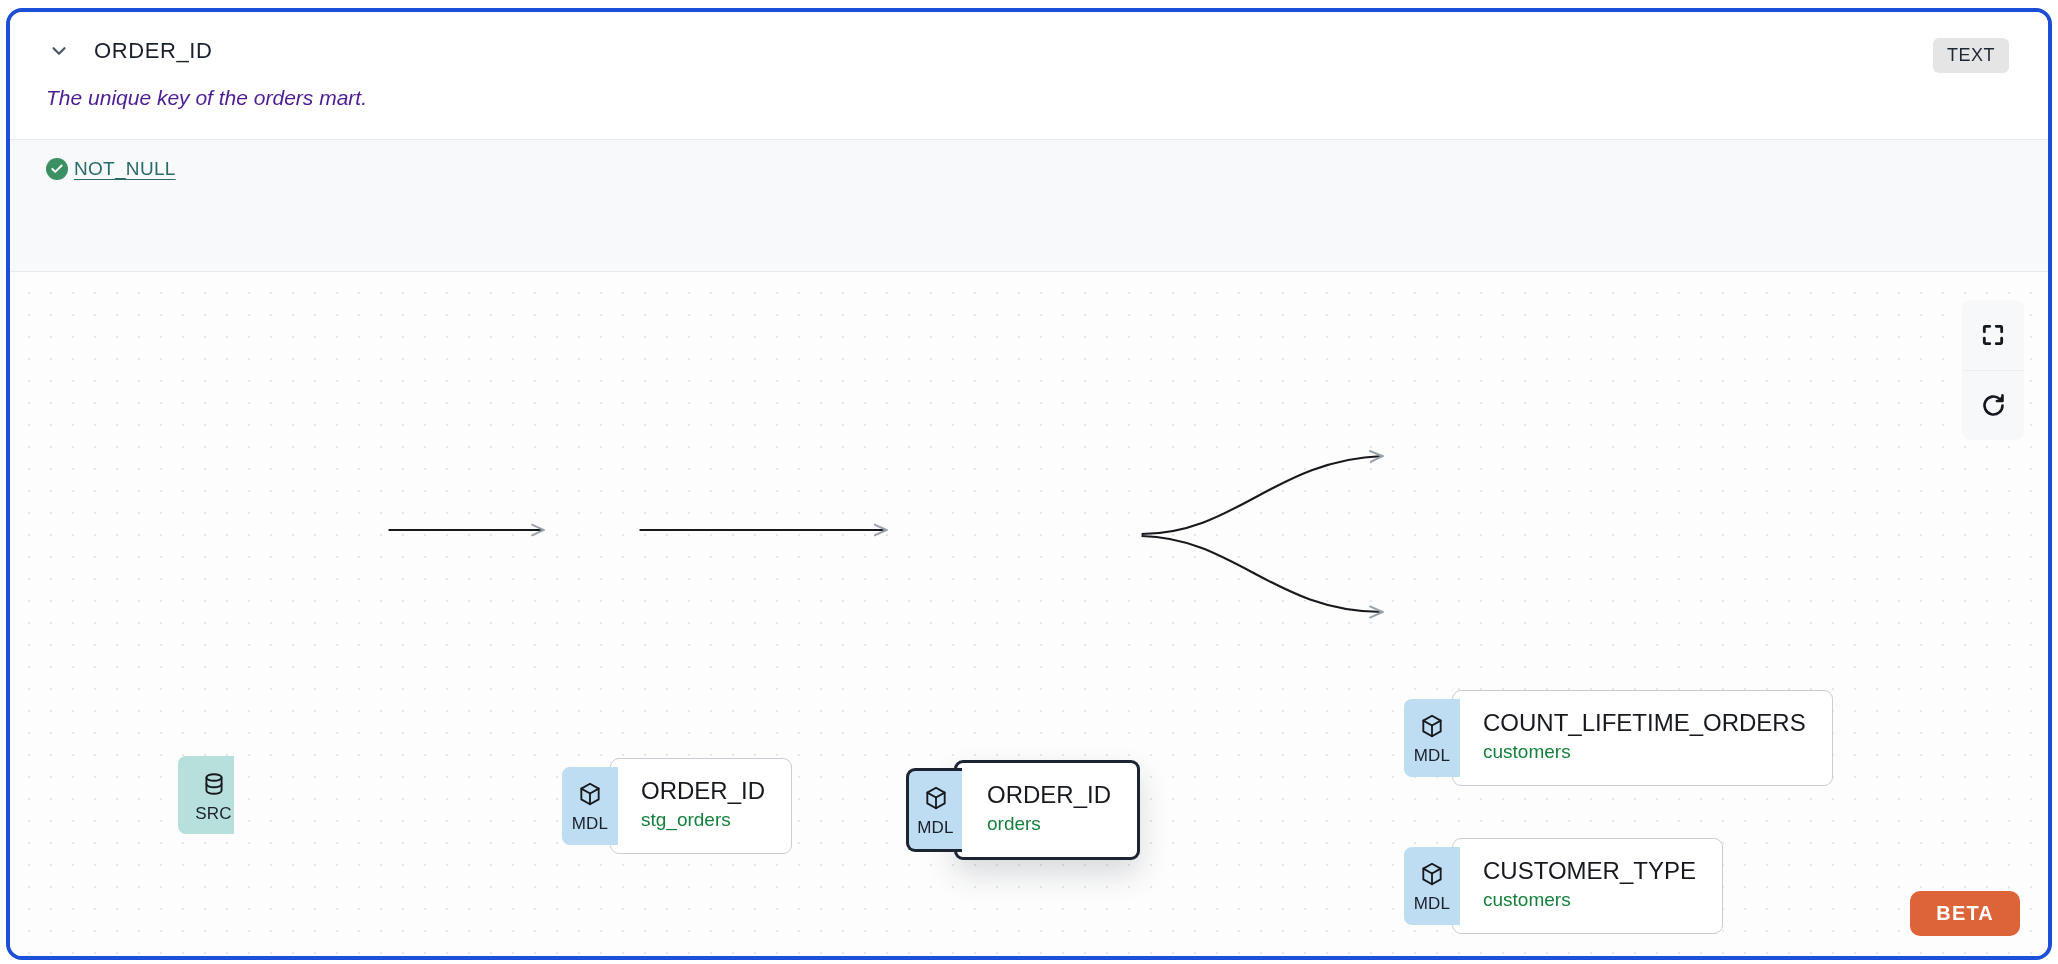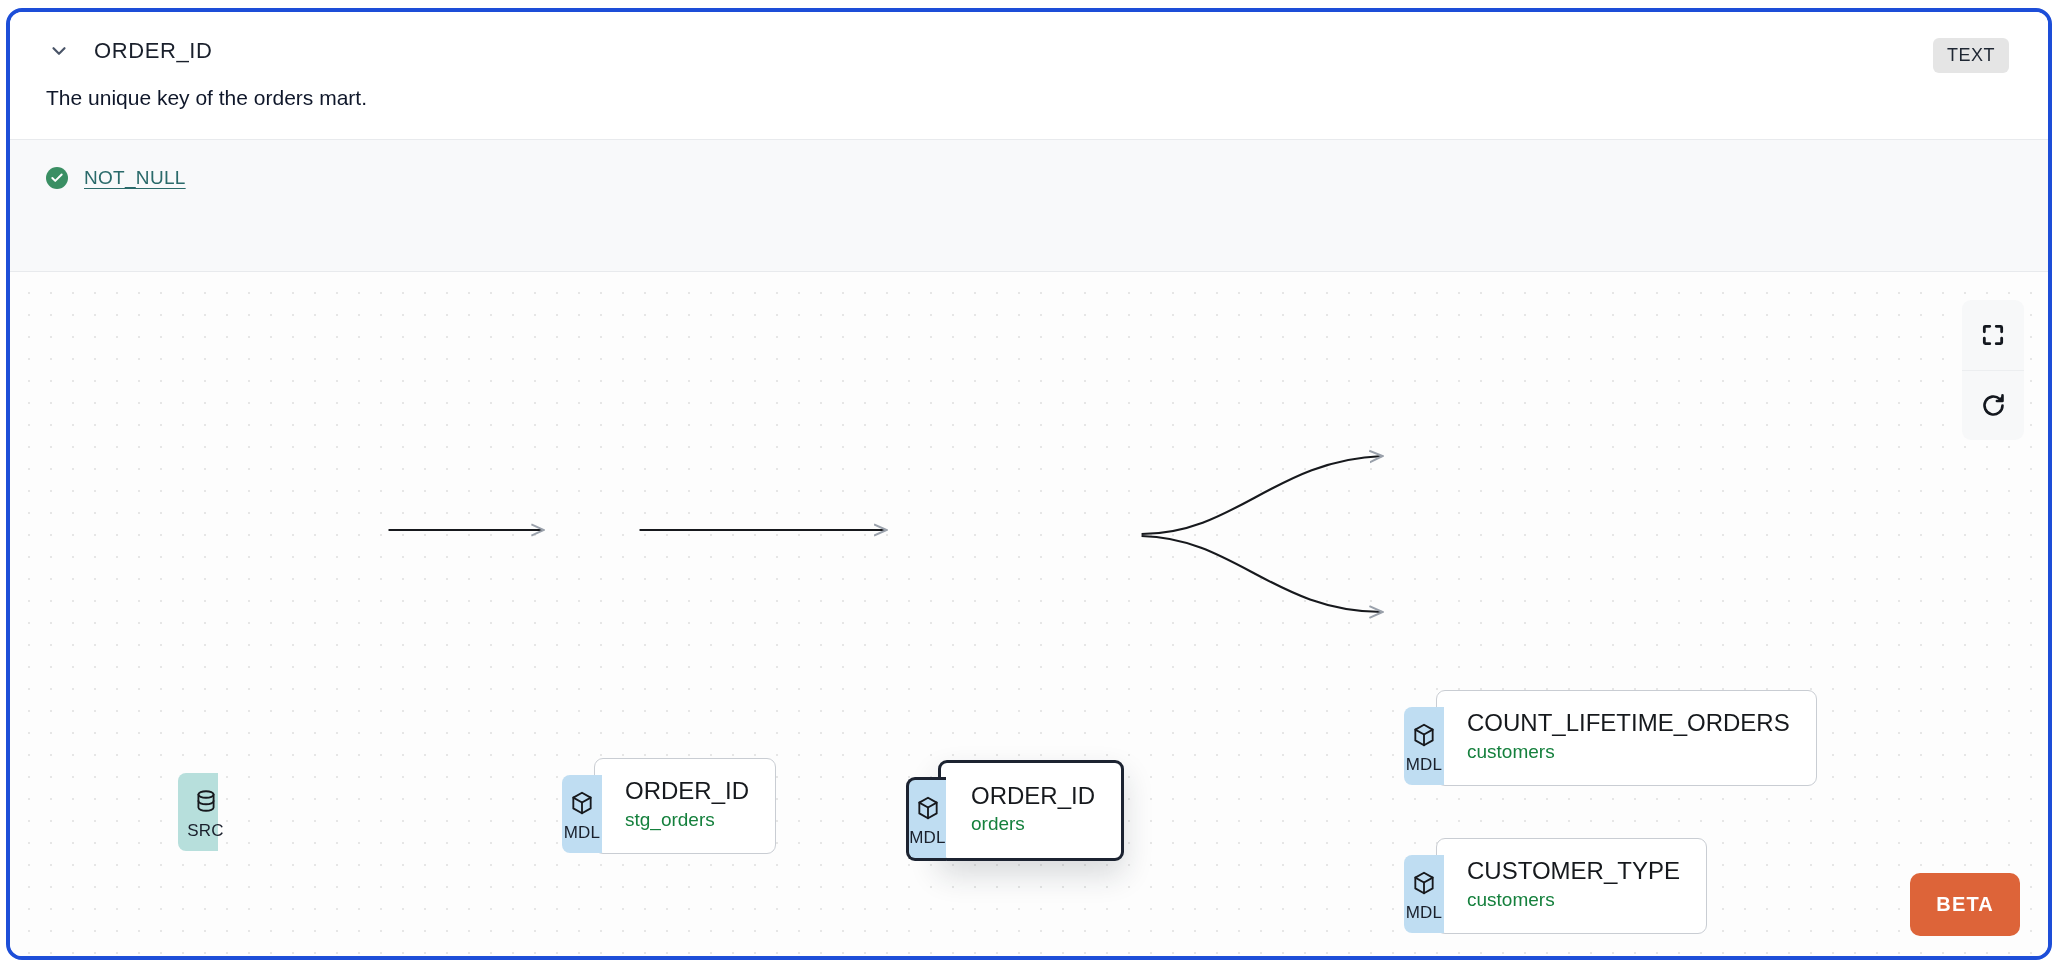--- a/index.html
+++ b/index.html
@@ -64,37 +64,37 @@
     color: #1f2733;
     font-size: 18px;
     letter-spacing: 0.5px;
     padding: 7px 14px;
     border-radius: 6px;
   }
 
   .description {
     padding: 22px 0 0 36px;
     font-size: 21px;
-    color: #0f172a;
+    color: #4c1d95;
+    font-style: italic;
   }
 
   
   .tests {
     position: relative;
     height: 133px;
     background: #f8f9fa;
     border-top: 1px solid #e8eaed;
     border-bottom: 1px solid #e8eaed;
     padding: 18px 0 0 36px;
   }
 
   .test-row {
     display: flex;
-    align-items: center;
-    gap: 16px;
+    gap: 6px;
     height: 40px;
     margin-bottom: 18px;
   }
 
   .check-icon {
     width: 22px;
     height: 22px;
     border-radius: 50%;
     background: #3a8f63;
     display: flex;
@@ -134,33 +134,32 @@
 
   
   .node {
     position: absolute;
     display: flex;
     align-items: stretch;
     cursor: pointer;
   }
 
   .node-badge {
-    width: 40px;
+    width: 56px;
     border-radius: 8px 0 0 8px;
     display: flex;
     flex-direction: column;
     align-items: center;
     justify-content: center;
     gap: 7px;
     flex: none;
     z-index: 1;
     align-self: center;
     height: 78px;
     padding-top: 4px;
-    margin-top: 17px;
   }
 
   .badge-src { background: #b7dfdc; padding-left: 15px; }
   .badge-mdl { background: #bfddf2; }
 
   .badge-label {
     font-size: 17px;
     color: #1a202c;
     letter-spacing: 0.2px;
   }
@@ -240,21 +239,21 @@
   
   .beta {
     position: absolute;
     right: 28px;
     bottom: 26px;
     background: #dd6439;
     color: #ffffff;
     font-size: 20px;
     font-weight: bold;
     letter-spacing: 1.2px;
-    padding: 20px 26px;
+    padding: 11px 26px;
     border-radius: 10px;
     cursor: pointer;
   }
 </style>
 </head>
 <body>
 
 <div class="card">
 
   <div class="header">

